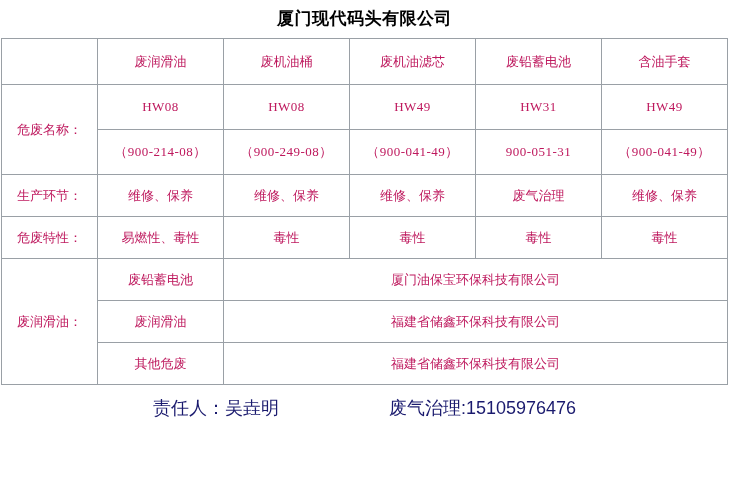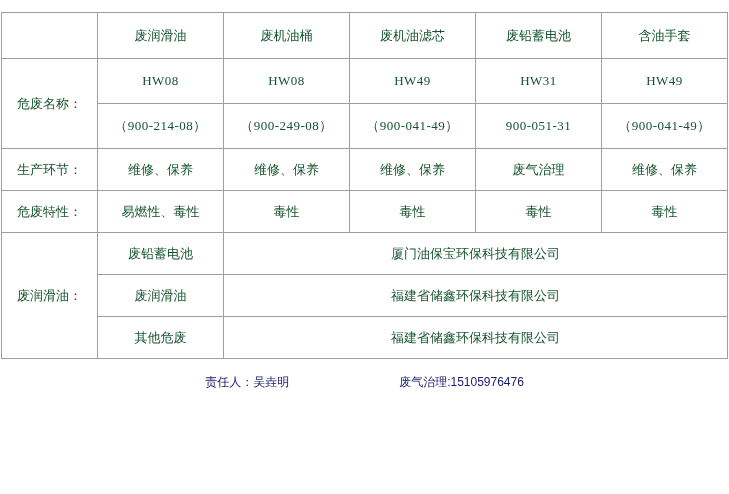--- a/index.html
+++ b/index.html
@@ -35,21 +35,21 @@
     width: 727px;
     margin: 6px 1px 0 1px;
     table-layout: fixed;
   }
   table.sheet td {
     border: 1px solid #9aa0a6;
     text-align: center;
     vertical-align: middle;
     font-size: 13px;
     padding: 2px 3px;
-    color: #14532d;
+    color: #be185d;
   }
   td.label {
     font-size: 13px;
     color: #1a1a6e;
     text-align: left;
     padding-left: 4px;
   }
   td.hdr {
     font-size: 14px;
     color: #1a1a6e;
@@ -66,35 +66,36 @@
   .row-h4 { height: 42px; }
   .row-h5 { height: 42px; }
   .row-h6 { height: 42px; }
   .footer {
     margin-top: 6px;
     height: 34px;
     display: flex;
     align-items: center;
     justify-content: center;
     gap: 110px;
-    font-size: 12px;
+    font-size: 18px;
     color: #1a1a6e;
   }
   .footer-item {
     white-space: nowrap;
   }
   .col-label { width: 96px; }
   .col-d { width: 126px; }
 </style>
 </head>
 <body>
 
 <div class="page">
 
   <div class="title-block">
+    <div class="title-line">厦门现代码头有限公司</div>
   </div>
 
   <table class="sheet">
     <colgroup>
       <col class="col-label">
       <col class="col-d">
         <col class="col-d">
         <col class="col-d">
         <col class="col-d">
         <col class="col-d">

